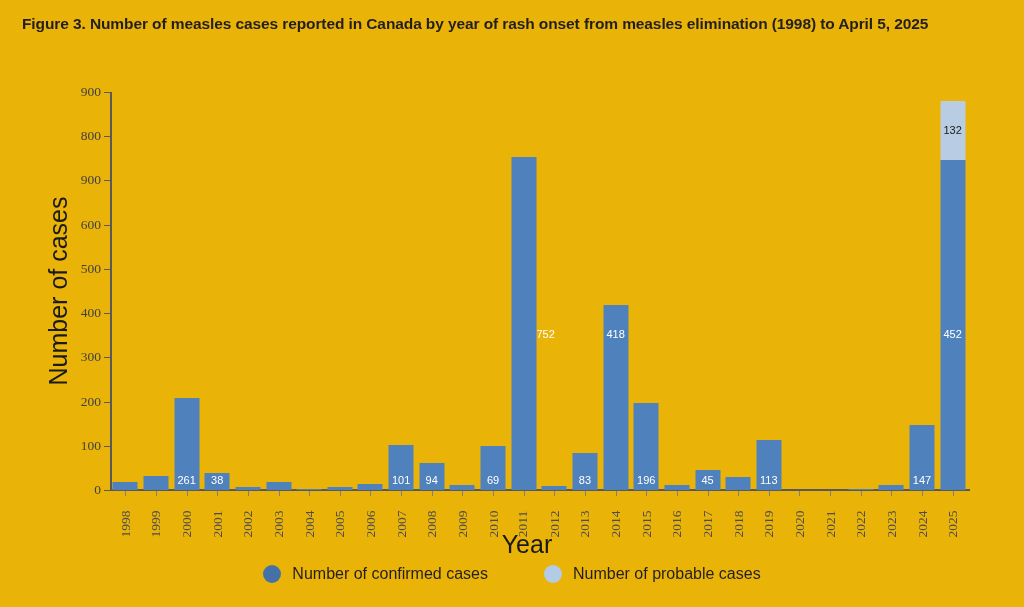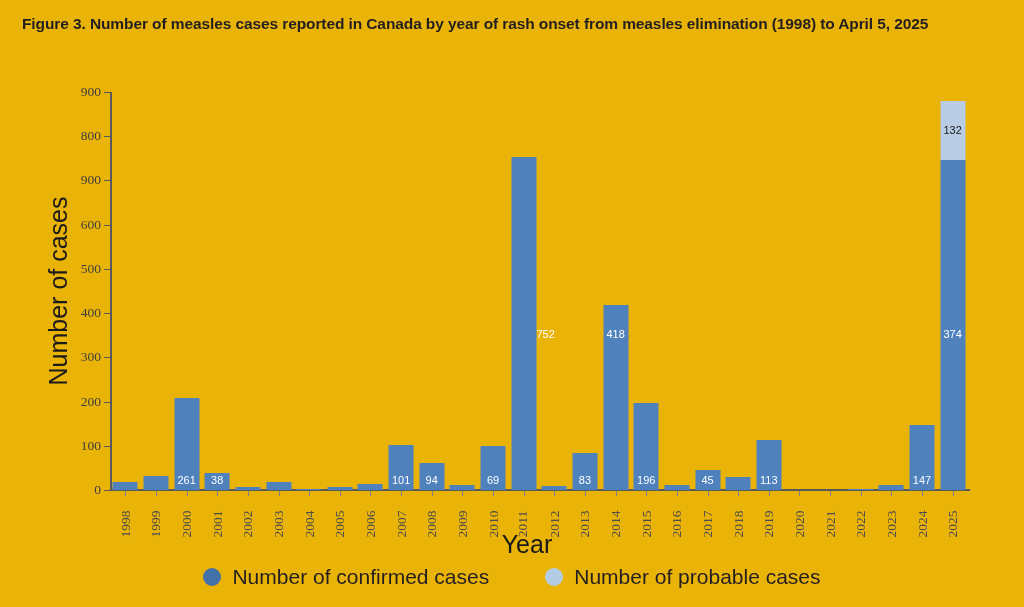--- a/index.html
+++ b/index.html
@@ -136,21 +136,21 @@
   #legend {
     position: absolute;
     left: 0; right: 0; top: 565px;
     display: flex; justify-content: center; align-items: center;
     gap: 56px;
   }
   .legend-item { display: flex; align-items: center; gap: 11px; }
   .legend-dot { width: 18px; height: 18px; border-radius: 50%; }
   .legend-dot.confirmed { background: #4472A8; }
   .legend-dot.probable  { background: #B2CCE6; }
-  .legend-text { font-size: 21px; color: #231f20; white-space: nowrap; }
+  .legend-text { font-size: 16px; color: #231f20; white-space: nowrap; }
 </style>
 </head>
 <body>
 
 <div id="page">
 
   <div id="figure-title">Figure 3. Number of measles cases reported in Canada by year of rash onset from measles elimination (1998) to April 5, 2025</div>
 
   <div id="y-axis-title-wrap">
     <div id="y-axis-title">Number of cases</div>
@@ -361,21 +361,21 @@
               <span class="seg-label" style="bottom: 4px;">147</span>
             </div>
           </div>
         </div>
         <div class="bar-slot" style="left: 827.357px; width: 30.6429px;">
           <div class="bar-stack">
             <div class="seg seg-probable" style="height: 58.3733px;">
               <span class="seg-label dark">132</span>
             </div>
             <div class="seg seg-confirmed" style="height: 330.34px;">
-              <span class="seg-label" style="bottom: 150px;">374</span>
+              <span class="seg-label" style="bottom: 150px;">452</span>
             </div>
           </div>
         </div>
       </div>
   </div>
 
   <div id="x-ticks">
       <div class="xtick" style="left: 125.321px;"></div>
       <div class="xlabel-box" style="left: 118.321px;">
         <span>1998</span>

